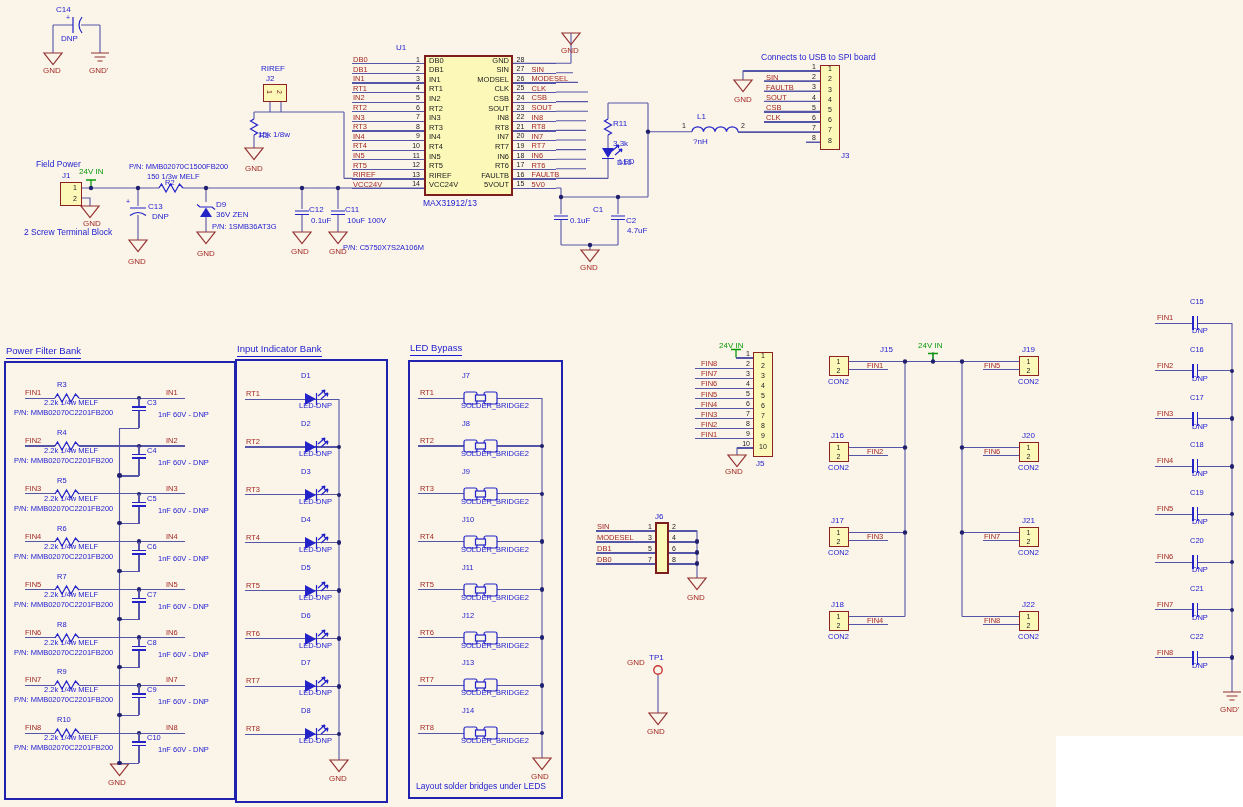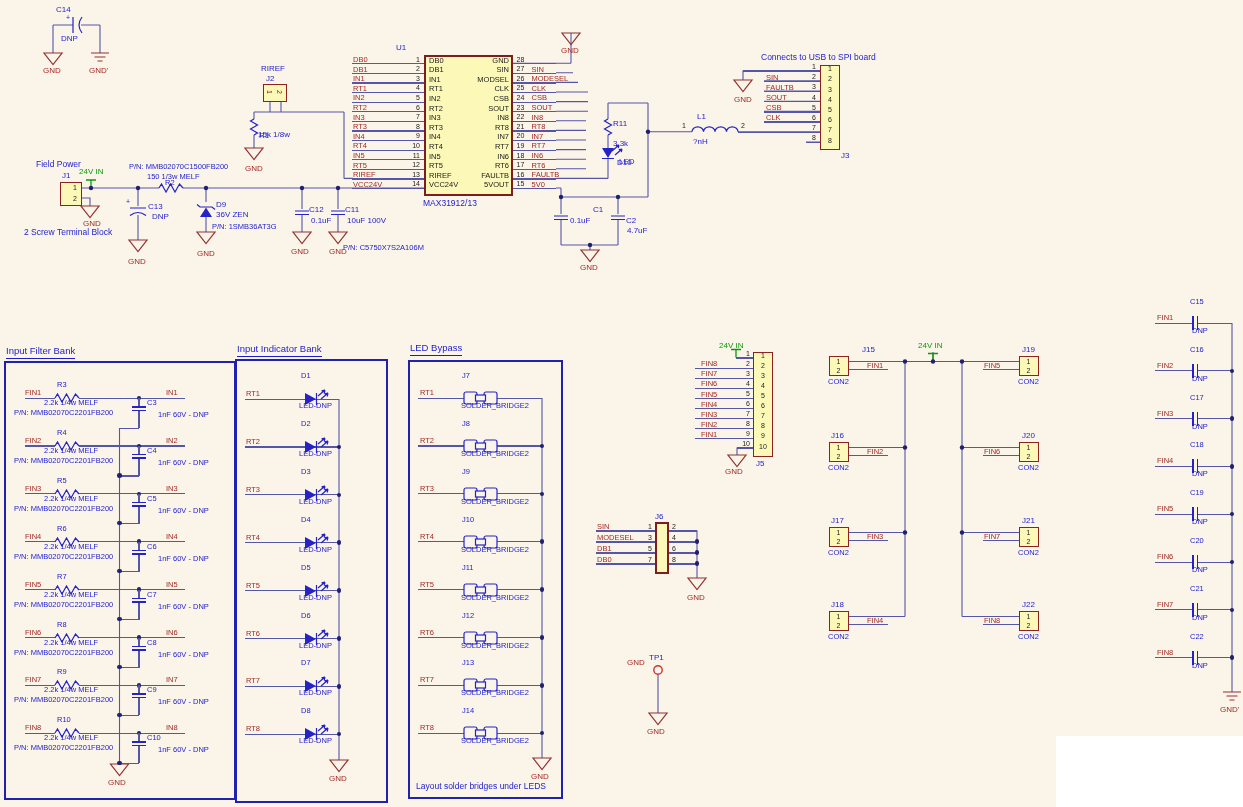--- a/index.html
+++ b/index.html
@@ -516,21 +516,21 @@
         <span class="t blk s7 j3-in">8</span>
       </div>
     </div>
 
   <span class="t blue s8" style="left:593px;top:205px">C1</span>
   <span class="t blue s8" style="left:570px;top:216px">0.1uF</span>
   <span class="t blue s8" style="left:626px;top:216px">C2</span>
   <span class="t blue s8" style="left:627px;top:226px">4.7uF</span>
   <span class="t red s8" style="left:580px;top:263px">GND</span>
 
-  <span class="t blue s9 sectitle" style="left:6px;top:346px">Input Filter Bank</span>
+  <span class="t blue s9 sectitle" style="left:6px;top:346px">Power Filter Bank</span>
   <span class="t blue s9 sectitle" style="left:237px;top:344px">Input Indicator Bank</span>
   <span class="t blue s9 sectitle" style="left:410px;top:343px">LED Bypass</span>
   <span class="t red s8" style="left:108px;top:778px">GND</span>
   <span class="t red s8" style="left:329px;top:774px">GND</span>
   <span class="t red s8" style="left:531px;top:772px">GND</span>
   <span class="t blue s85" style="left:416px;top:782px">Layout solder bridges under LEDS</span>
 
   <div class="rows" id="fb-rows">
 
       <div class="row" style="top: 372px;">
@@ -1032,21 +1032,21 @@
         <div class="jdot j6-raildot"></div>
       </div>
     </div>
 
   <span class="t red s8" style="left:627px;top:658px">GND</span>
   <span class="t blue s8" style="left:649px;top:653px">TP1</span>
   <span class="t red s8" style="left:647px;top:727px">GND</span>
 
   <span class="t green s8" style="left:918px;top:341px">24V IN</span>
 
-  <span class="t blue s8" style="left:862px;top:345px">J15</span>
+  <span class="t blue s8" style="left:880px;top:345px">J15</span>
   <div class="box con2box" style="left:829px;top:356px">
     <span class="p" style="top:1px">1</span>
     <span class="p" style="top:9.5px">2</span>
   </div>
   <span class="t blue s75" style="left:828px;top:378px">CON2</span>
   <span class="t red s75" style="left:867px;top:361.5px">FIN1</span>
 
   <span class="t blue s8" style="left:831px;top:431px">J16</span>
   <div class="box con2box" style="left:829px;top:442px">
     <span class="p" style="top:1px">1</span>

